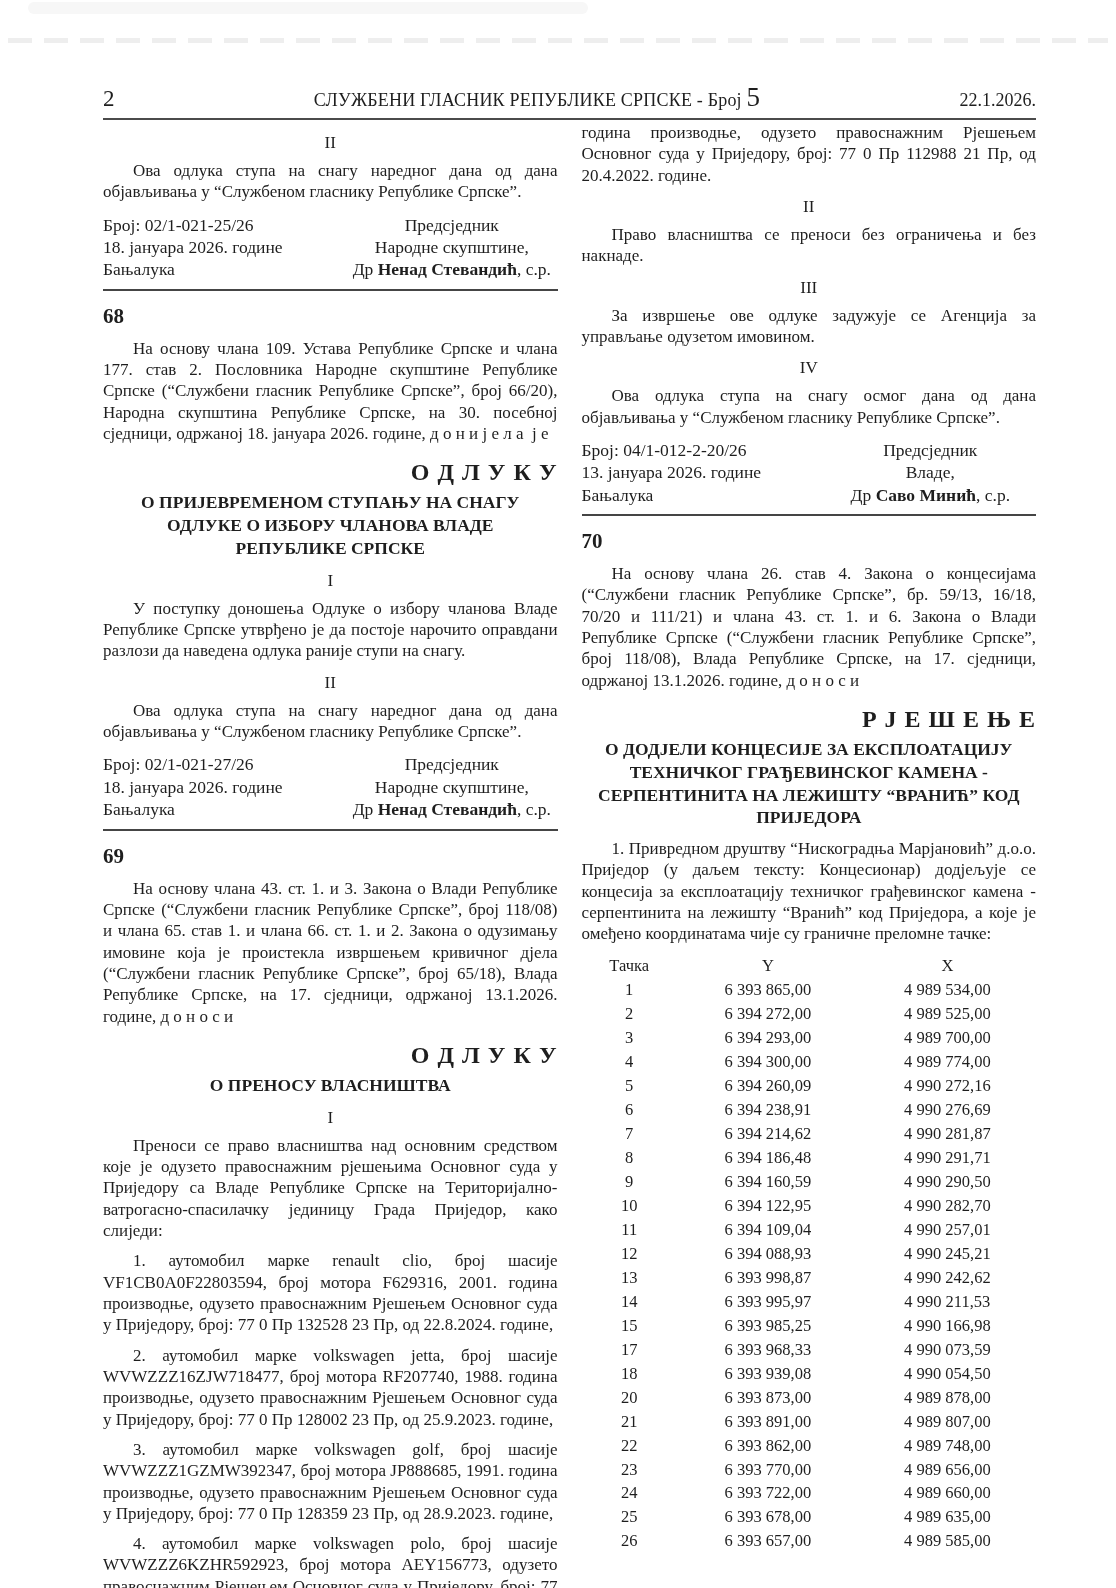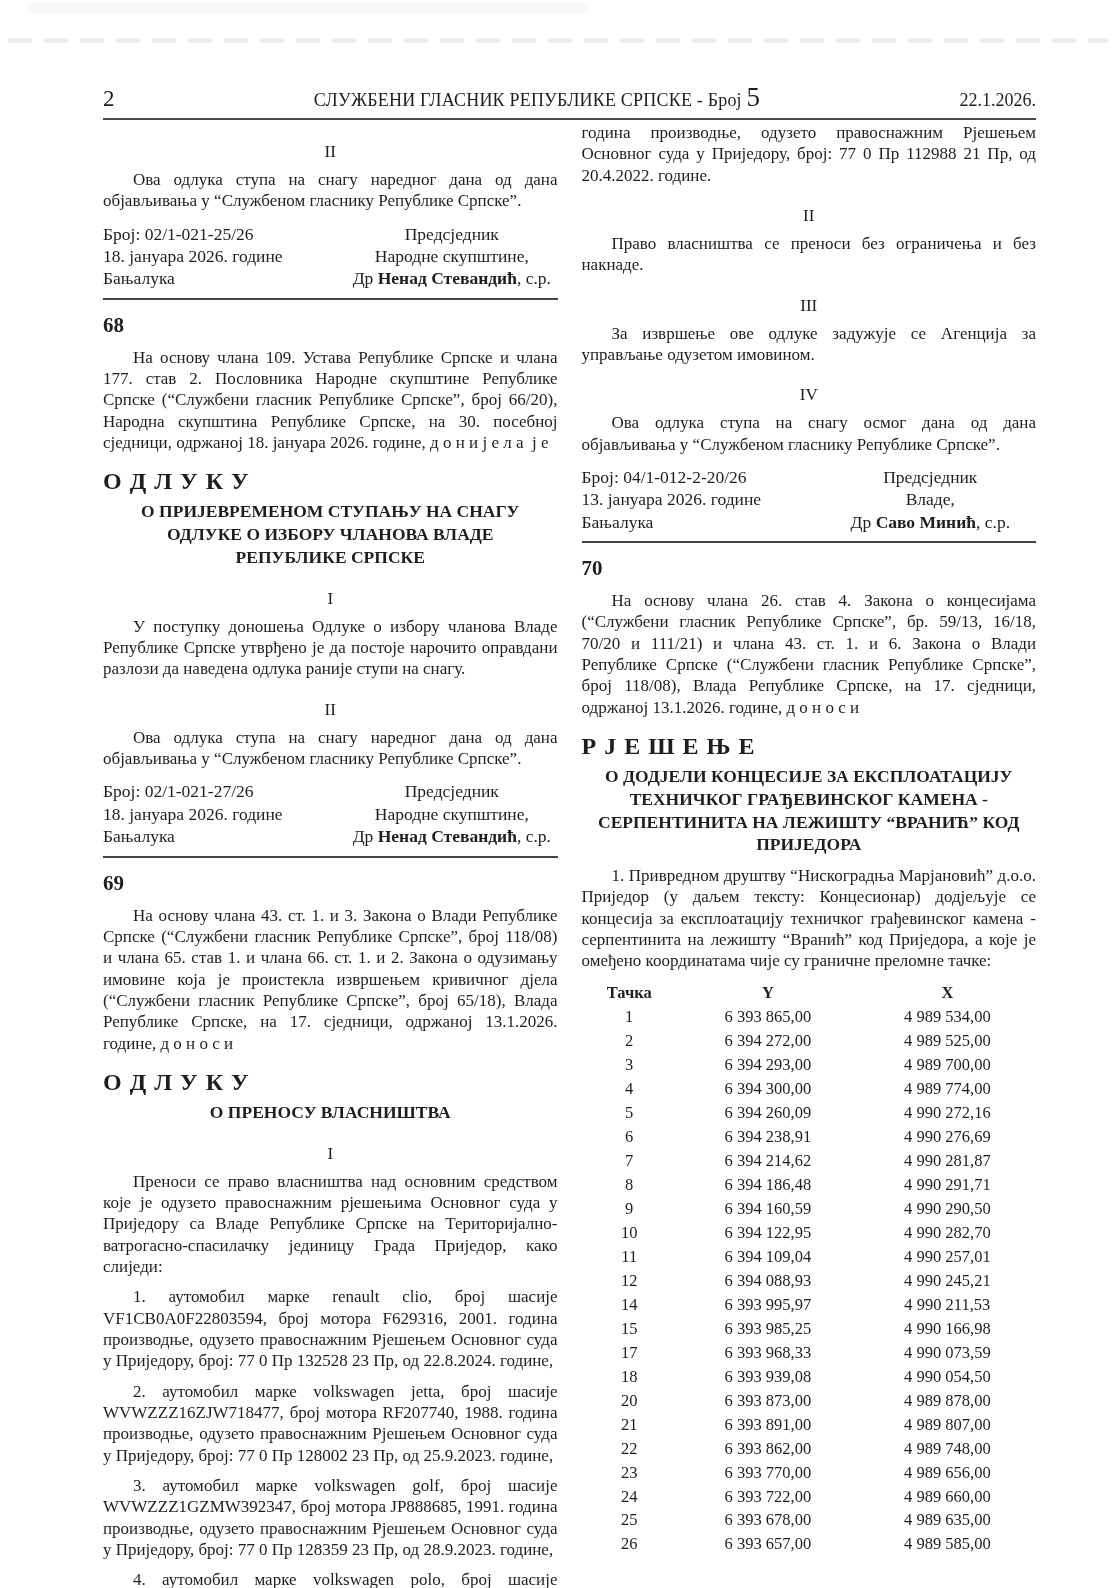--- a/index.html
+++ b/index.html
@@ -25,34 +25,34 @@
   .header-title{flex:1;text-align:center;font-size:18px;letter-spacing:.2px;white-space:nowrap;}
   .issue-num{font-size:27px;line-height:1;}
   .header-date{font-size:18px;}
   
   .content{
     position:absolute;top:122px;left:103px;right:80px;bottom:0;
     display:flex;gap:24px;
   }
   .column{flex:1;min-width:0;}
   
-  .roman{text-align:center;font-size:17px;margin:20px 0 7px;}
+  .roman{text-align:center;font-size:17px;margin:11px 0 7px;}
   .para{font-size:17px;line-height:1.255;text-align:justify;text-indent:30px;margin:0 0 9px;
         -webkit-hyphens:auto;hyphens:auto;}
   .para.no-indent{text-indent:0;}
-  .doc-heading{text-align:left;font-weight:bold;font-size:24px;margin:15px 0 5px;letter-spacing:1px;}
+  .doc-heading{text-align:right;font-weight:bold;font-size:24px;margin:15px 0 5px;letter-spacing:1px;}
   .doc-subheading{text-align:center;font-weight:bold;font-size:17.5px;line-height:1.3;margin:4px 10px 9px;}
   .section-num{font-weight:bold;font-size:21px;margin:13px 0 9px;}
   .rule{border-top:2px solid #454545;margin:8px 0 3px;}
   .signature{display:flex;font-size:17.5px;line-height:1.28;margin:11px 0 8px;}
   .sig-left{flex:1.15;text-align:left;}
   .sig-right{flex:1;text-align:center;}
   
   .coord-table{width:100%;border-collapse:collapse;margin-top:4px;font-size:16.5px;}
-  .coord-table th{font-weight:bold;}
+  .coord-table th{font-weight:normal;}
   .coord-table th,.coord-table td{text-align:center;padding:2.1px 0;line-height:1.2;}
   .col-point{width:21%;}
   .col-y{width:40%;}
   .col-x{width:39%;}
 </style>
 </head>
 <body>
 
 <div class="page">
   <div class="scan-blob"></div>
@@ -207,20 +207,25 @@
               <td>11</td>
               <td>6 394 109,04</td>
               <td>4 990 257,01</td>
             </tr>
             <tr>
               <td>12</td>
               <td>6 394 088,93</td>
               <td>4 990 245,21</td>
             </tr>
             <tr>
+              <td>13</td>
+              <td>6 393 998,87</td>
+              <td>4 990 242,62</td>
+            </tr>
+            <tr>
               <td>14</td>
               <td>6 393 995,97</td>
               <td>4 990 211,53</td>
             </tr>
             <tr>
               <td>15</td>
               <td>6 393 985,25</td>
               <td>4 990 166,98</td>
             </tr>
             <tr>

